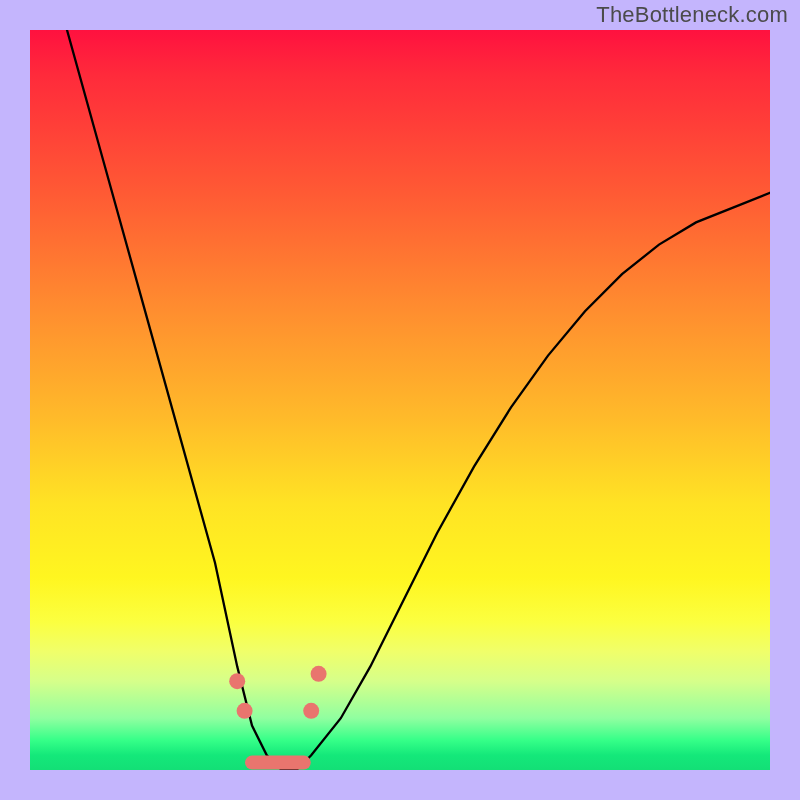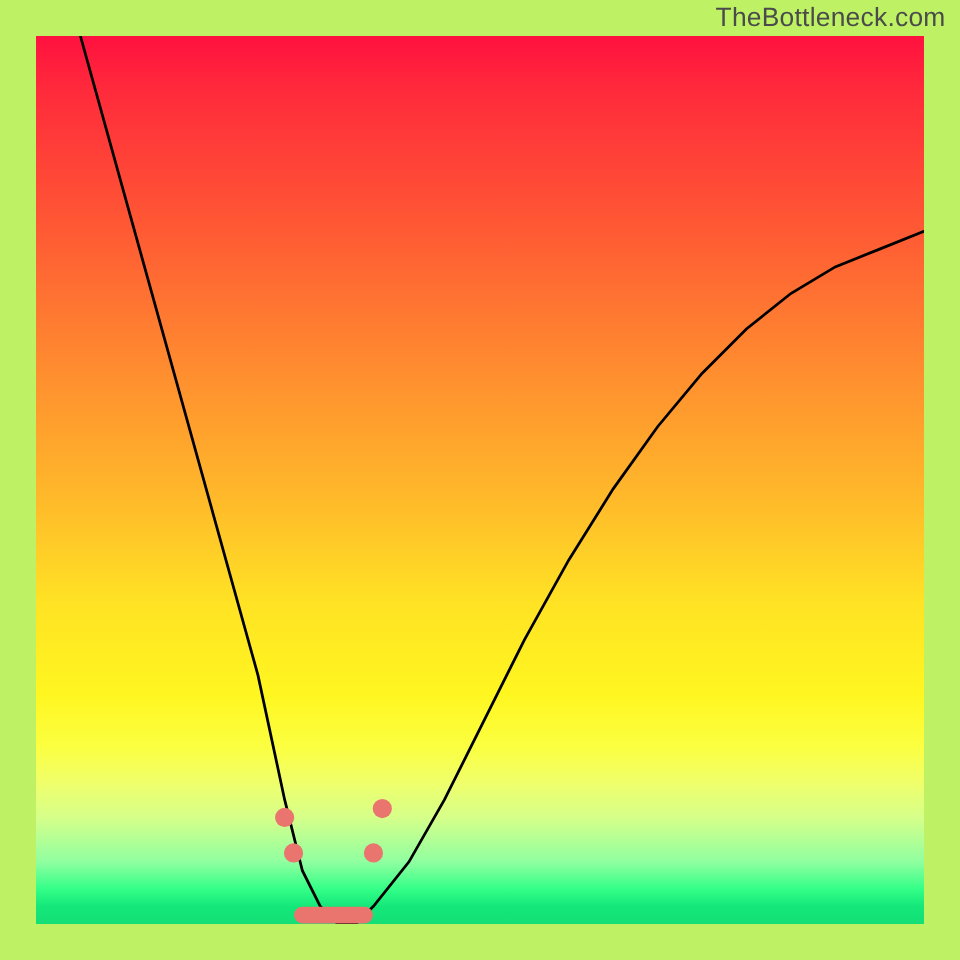--- a/index.html
+++ b/index.html
@@ -5,21 +5,21 @@
   html, body {
     margin: 0;
     padding: 0;
     width: 800px;
     height: 800px;
     overflow: hidden;
   }
   .frame {
     width: 800px;
     height: 800px;
-    background: #bef264;
+    background: #c4b5fd;
     position: relative;
   }
   .plot-area {
     position: absolute;
     left: 30px;
     top: 30px;
     width: 740px;
     height: 740px;
     
     background: linear-gradient(

